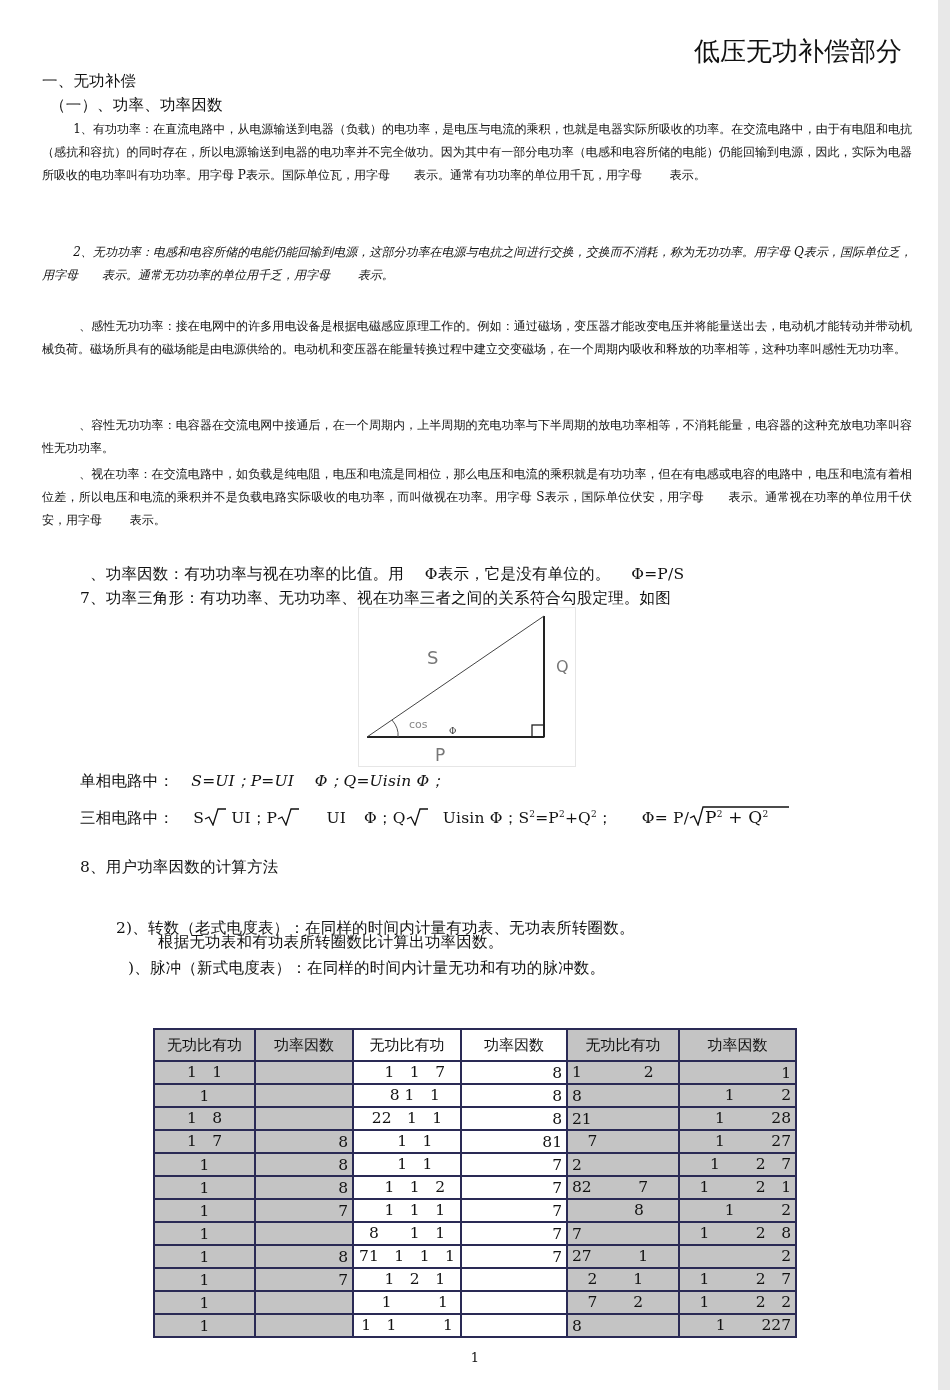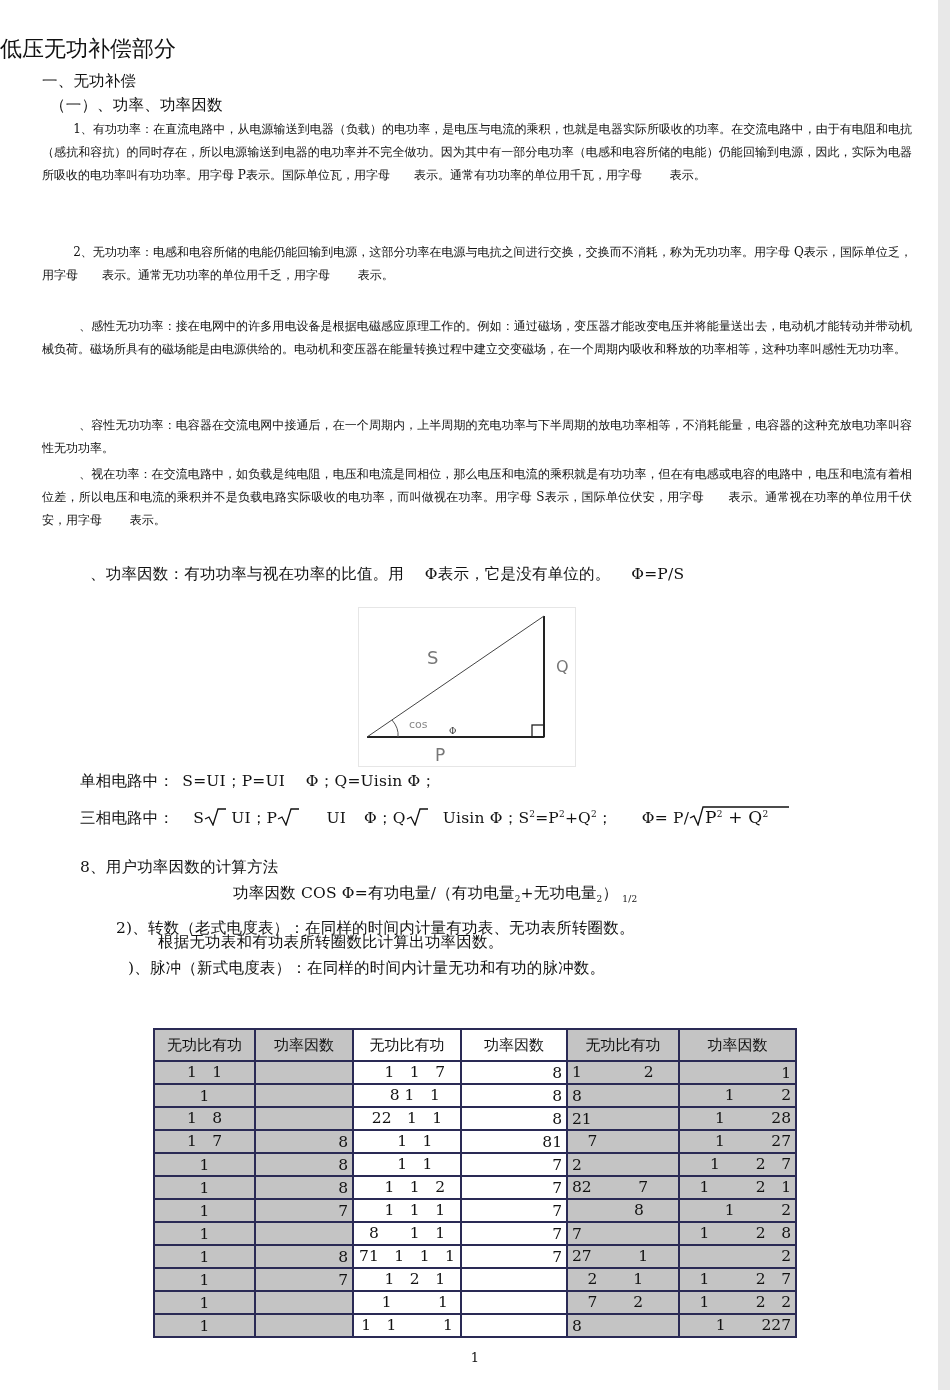--- a/index.html
+++ b/index.html
@@ -1,20 +1,20 @@
 <!DOCTYPE html>
 <html><head>
 <meta charset="utf-8">
 <style>
   html, body { margin:0; padding:0; }
   body { width:950px; height:1390px; background:#ffffff; position:relative; overflow:hidden;
          font-family:"DejaVu Serif","Liberation Serif",serif; color:#111; }
   .scroll-strip { position:absolute; right:0; top:0; width:12px; height:1390px; background:#e8e8e8; }
   .page { position:absolute; left:0; top:0; width:938px; height:1390px; }
-  .title { position:absolute; top:34px; left:0; width:902px; text-align:left; font-size:22px; }
+  .title { position:absolute; top:34px; left:0; width:902px; text-align:right; font-size:26px; }
   .line { position:absolute; left:42px; font-size:15.5px; line-height:23px; white-space:nowrap; letter-spacing:0.2px; }
   .para { position:absolute; left:42px; width:870px; font-size:12px; line-height:23.2px; text-align:justify; }
   .ind2 { text-indent:2.6em; }
   .figure { position:absolute; left:358px; top:607px; width:216px; height:158px; border:1px solid #e6e6e6; }
   .figure svg { display:block; }
   sup, sub { font-size:9px; }
   .sqrt { display:inline-block; position:relative; width:22px; height:18px; vertical-align:-3px; }
   .table-caption { position:absolute; top:1005px; left:0; width:950px; text-align:center; font-size:15.5px;margin-top:36px; }
   table.pf { position:absolute; left:153px; top:1028px; border-collapse:collapse; font-size:15.5px; }
   table.pf td, table.pf th { border:2px solid #2a2a55; height:21px; padding:0 4px; font-weight:normal; white-space:pre; }
@@ -35,44 +35,45 @@
 <div class="scroll-strip"></div>
 
 <div class="page">
 
   <div class="title">低压无功补偿部分</div>
 
   <div class="line" style="top:70px;">一、无功补偿</div>
   <div class="line" style="top:94px; left:50px;">（一）、功率、功率因数</div>
 
   <div class="para ind2" style="top:118px;">1、有功功率：在直流电路中，从电源输送到电器（负载）的电功率，是电压与电流的乘积，也就是电器实际所吸收的功率。在交流电路中，由于有电阻和电抗（感抗和容抗）的同时存在，所以电源输送到电器的电功率并不完全做功。因为其中有一部分电功率（电感和电容所储的电能）仍能回输到电源，因此，实际为电器所吸收的电功率叫有功功率。用字母 P表示。国际单位瓦，用字母　　表示。通常有功功率的单位用千瓦，用字母　　 表示。</div>
-  <div class="para ind2" style="top:241px;">2、无功功率：电感和电容所储的电能仍能回输到电源，这部分功率在电源与电抗之间进行交换，交换而不消耗，称为无功功率。用字母 Q表示，国际单位乏，用字母　　表示。通常无功功率的单位用千乏，用字母　　 表示。</div>
+  <div class="para ind2" style="top:241px;font-style:italic;">2、无功功率：电感和电容所储的电能仍能回输到电源，这部分功率在电源与电抗之间进行交换，交换而不消耗，称为无功功率。用字母 Q表示，国际单位乏，用字母　　表示。通常无功功率的单位用千乏，用字母　　 表示。</div>
   <div class="para ind2" style="top:315px; text-indent:3.1em;">、感性无功功率：接在电网中的许多用电设备是根据电磁感应原理工作的。例如：通过磁场，变压器才能改变电压并将能量送出去，电动机才能转动并带动机械负荷。磁场所具有的磁场能是由电源供给的。电动机和变压器在能量转换过程中建立交变磁场，在一个周期内吸收和释放的功率相等，这种功率叫感性无功功率。</div>
   <div class="para ind2" style="top:414px; text-indent:3.1em;">、容性无功功率：电容器在交流电网中接通后，在一个周期内，上半周期的充电功率与下半周期的放电功率相等，不消耗能量，电容器的这种充放电功率叫容性无功功率。</div>
   <div class="para ind2" style="top:463px; text-indent:3.1em;">、视在功率：在交流电路中，如负载是纯电阻，电压和电流是同相位，那么电压和电流的乘积就是有功功率，但在有电感或电容的电路中，电压和电流有着相位差，所以电压和电流的乘积并不是负载电路实际吸收的电功率，而叫做视在功率。用字母 S表示，国际单位伏安，用字母　　表示。通常视在功率的单位用千伏安，用字母　　 表示。</div>
   <div class="line" style="top:563px; left:90px;">、功率因数：有功功率与视在功率的比值。用　 Φ表示，它是没有单位的。　 Φ=P/S</div>
+  <div class="line" style="top:587px; left:80px;">7、功率三角形：有功功率、无功功率、视在功率三者之间的关系符合勾股定理。如图</div>
 
   <div class="figure">
     <svg width="216" height="158" viewBox="0 0 216 158">
       <line x1="8" y1="129" x2="185" y2="129" stroke="#222" stroke-width="2"></line>
       <line x1="185" y1="129" x2="185" y2="8" stroke="#222" stroke-width="2"></line>
       <line x1="8" y1="129" x2="185" y2="8" stroke="#444" stroke-width="1"></line>
       <rect x="173" y="117" width="12" height="12" fill="none" stroke="#222" stroke-width="1.3"></rect>
       <path d="M 33 112 Q 40 120 39 129" fill="none" stroke="#555" stroke-width="1"></path>
       <text x="68" y="56" font-size="18" fill="#777" font-family="DejaVu Sans, sans-serif">S</text>
       <text x="197" y="64" font-size="16" fill="#777" font-family="DejaVu Sans, sans-serif">Q</text>
       <text x="50" y="120" font-size="11" fill="#888" font-family="DejaVu Sans, sans-serif">cos</text>
       <text x="90" y="126" font-size="9" fill="#333" font-family="DejaVu Serif, serif">Φ</text>
       <text x="76" y="153" font-size="17" fill="#777" font-family="DejaVu Sans, sans-serif">P</text>
     </svg>
   </div>
 
   <div class="line" style="top:770px; left:80px;">
     <span>单相电路中：</span>
-    <span style="margin-left:3px;">S=UI；P=UI　 Φ；Q=Uisin Φ；</span>
+    <span style="margin-left:12px;font-style:italic;">S=UI；P=UI　 Φ；Q=Uisin Φ；</span>
   </div>
 
   <div class="line" style="top:803px; left:80px;">
     <span>三相电路中：</span>
     <span style="margin-left:14px;">S</span><span class="sqrt"><svg width="22" height="18">
           <path d="M1 11 L5 9 L9 17 L14 1 L22 1" fill="none" stroke="#111" stroke-width="1.3"></path>
         </svg></span>
     <span>UI；P</span><span class="sqrt"><svg width="22" height="18">
           <path d="M1 11 L5 9 L9 17 L14 1 L22 1" fill="none" stroke="#111" stroke-width="1.3"></path>
         </svg></span>
@@ -80,23 +81,20 @@
     <span style="margin-left:13px;">Φ；Q</span><span class="sqrt"><svg width="22" height="18">
           <path d="M1 11 L5 9 L9 17 L14 1 L22 1" fill="none" stroke="#111" stroke-width="1.3"></path>
         </svg></span>
     <span style="margin-left:10px;">Uisin Φ；S</span><sup>2</sup><span>=P</span><sup>2</sup><span>+Q</span><sup>2</sup><span>；</span>
     <span style="margin-left:24px;">Φ= P/</span><span class="sqrt" style="width:100px;"><svg width="100" height="20">
           <path d="M1 12 L5 10 L9 19 L14 1 L100 1" fill="none" stroke="#111" stroke-width="1.3"></path>
         </svg></span><span style="margin-left:-84px; font-size:17px;">P</span><sup>2</sup><span style="font-size:17px;"> + Q</span><sup>2</sup>
   </div>
 
   <div class="line" style="top:856px; left:80px;">8、用户功率因数的计算方法</div>
-  <div class="line" style="top:882px; left:233px;">
-    <span>功率因数 COS Φ=有功电量/（有功电量</span><sub>2</sub><span>+无功电量</span><sub>2</sub><span>）</span><sub style="margin-left:4px;">1/2</sub>
-  </div>
   <div class="line" style="top:917px; left:116px;text-align:center;">2)、转数（老式电度表）：在同样的时间内计量有功表、无功表所转圈数。</div>
   <div class="line" style="top:931px; left:158px;">根据无功表和有功表所转圈数比计算出功率因数。</div>
   <div class="line" style="top:957px; left:128px;">)、脉冲（新式电度表）：在同样的时间内计量无功和有功的脉冲数。</div>
 
   <div class="table-caption">根据无功和有功之比计算功率因数</div>
 
   <table class="pf">
     <thead>
       <tr>
         <th class="g c1">无功比有功</th>

